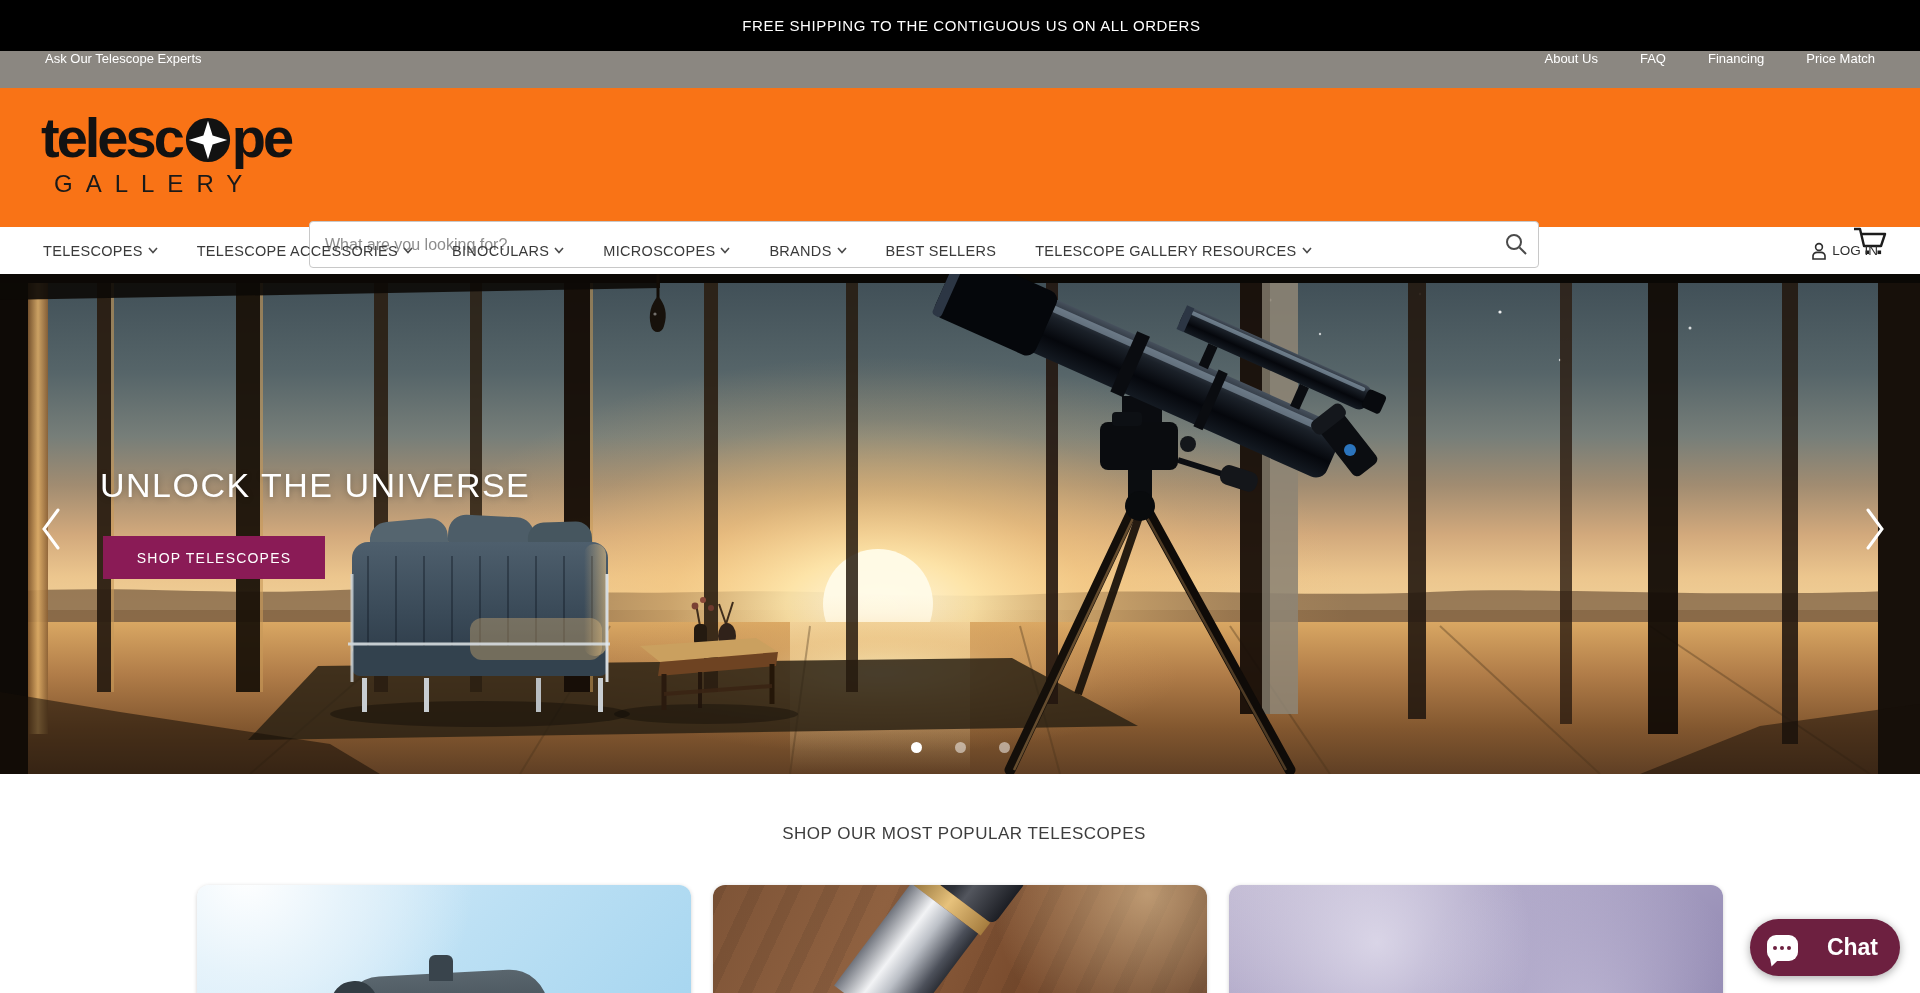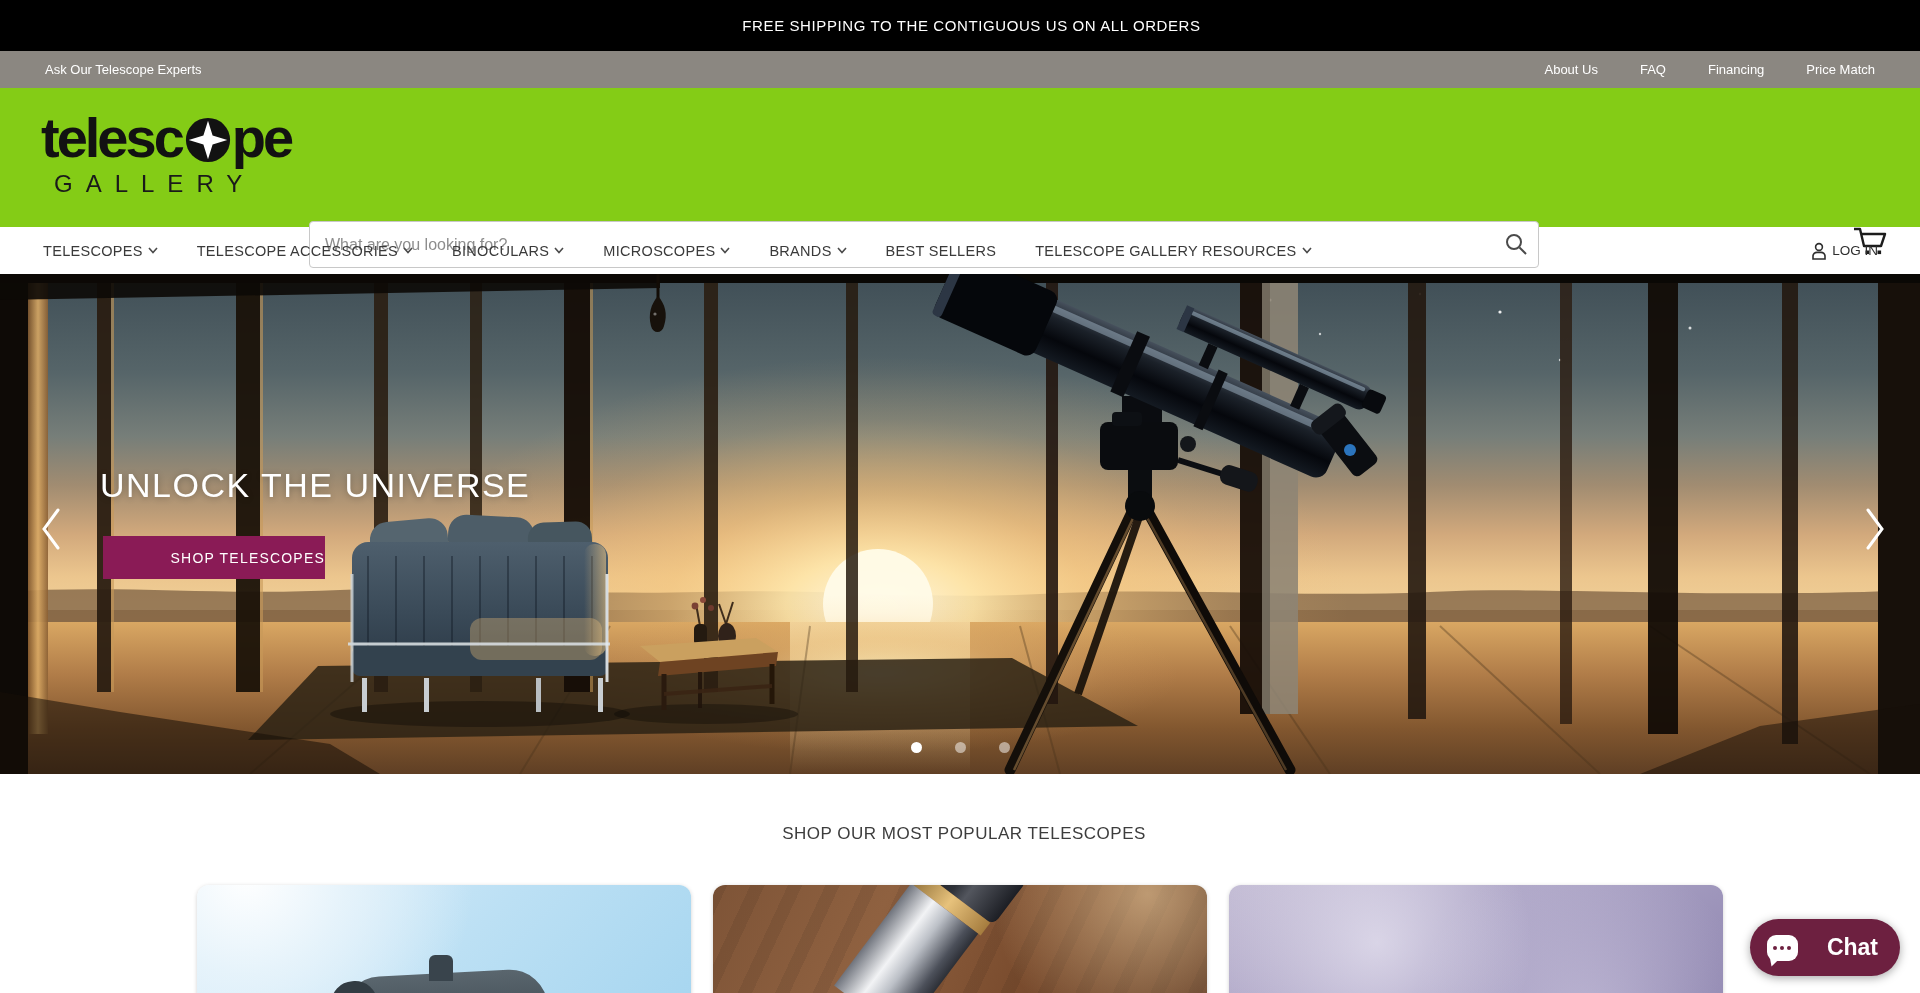--- a/index.html
+++ b/index.html
@@ -4,26 +4,26 @@
 <style>
   * { box-sizing: border-box; margin: 0; padding: 0; }
   html,body { width:1920px; height:993px; overflow:hidden; background:#fff;
     font-family:"Liberation Sans", sans-serif; }
 
   
   .announcement { height:51px; background:#000; color:#fff; display:flex;
     align-items:center; justify-content:center; font-size:15px; font-weight:normal;
     letter-spacing:.6px;padding-left:23px; }
   .utility { height:37px; background:#8b8781; color:#fff; display:flex;
-    align-items:center; justify-content:space-between; padding:0 45px; font-size:13px; }
+    align-items:flex-start; justify-content:space-between; padding:0 45px; font-size:13px; }
   .utility a { color:#fff; text-decoration:none; }
   .utility-links { display:flex; gap:42px; }
 
   
-  .header { height:139px; background:#84cc16; position:relative; }
+  .header { height:139px; background:#f97316; position:relative; }
   .logo { position:absolute; left:41px; top:22px; cursor:pointer; }
   .logo-main { display:flex; align-items:center; font-size:56px; font-weight:bold;
     color:#121212; letter-spacing:-3px; line-height:1; }
   .logo-o { width:46px; height:46px; margin:4px 1px 0 3px; }
   .logo-sub { font-size:24px; font-weight:500; color:#1a1a1a; letter-spacing:13px;
     margin:4px 0 0 13px; }
   .search-wrap { position:absolute; left:309px; top:133px; width:1230px; height:47px; }
   .search-wrap input { width:100%; height:100%; border:1px solid #c8c8c8; border-radius:4px;
     padding:0 52px 0 15px; font-size:16px; color:#333; outline:none;
     font-family:"Liberation Sans",sans-serif; }
@@ -43,21 +43,21 @@
   .login { position:absolute; right:42px; display:flex; align-items:center; gap:5px;
     font-size:13.5px; color:#2e2e2e; cursor:pointer; }
 
   
   .hero { position:relative; height:500px; overflow:hidden; background:#6a6a5e; }
   .hero svg.scene { position:absolute; left:0; top:0; }
   .hero-headline { position:absolute; left:100px; top:192px; color:#fff; font-size:34px;
     font-weight:400; letter-spacing:1.5px; text-shadow:0 1px 6px rgba(0,0,0,.25); }
   .hero-cta { position:absolute; left:103px; top:262px; width:222px; height:43px;
     background:#8a1b56; border:none; color:#fff; font-size:14px; letter-spacing:1.2px;
-    cursor:pointer; font-family:"Liberation Sans",sans-serif;text-align:right; }
+    cursor:pointer; font-family:"Liberation Sans",sans-serif; }
   .car-arrow { position:absolute; top:228px; background:none; border:none; cursor:pointer; padding:4px; }
   .car-prev { left:34px; } .car-next { right:28px; }
   .dots { position:absolute; left:0; right:0; top:468px; display:flex; justify-content:center;
     gap:33px; }
   .dot { width:11px; height:11px; border-radius:50%; background:rgba(255,255,255,.5); cursor:pointer; }
   .dot.active { background:#fff; }
 
   
   .popular-title { text-align:center; padding-top:50px; font-size:17px; font-weight:400;
     color:#3d3d3d; letter-spacing:.5px;margin-left:8px; }

